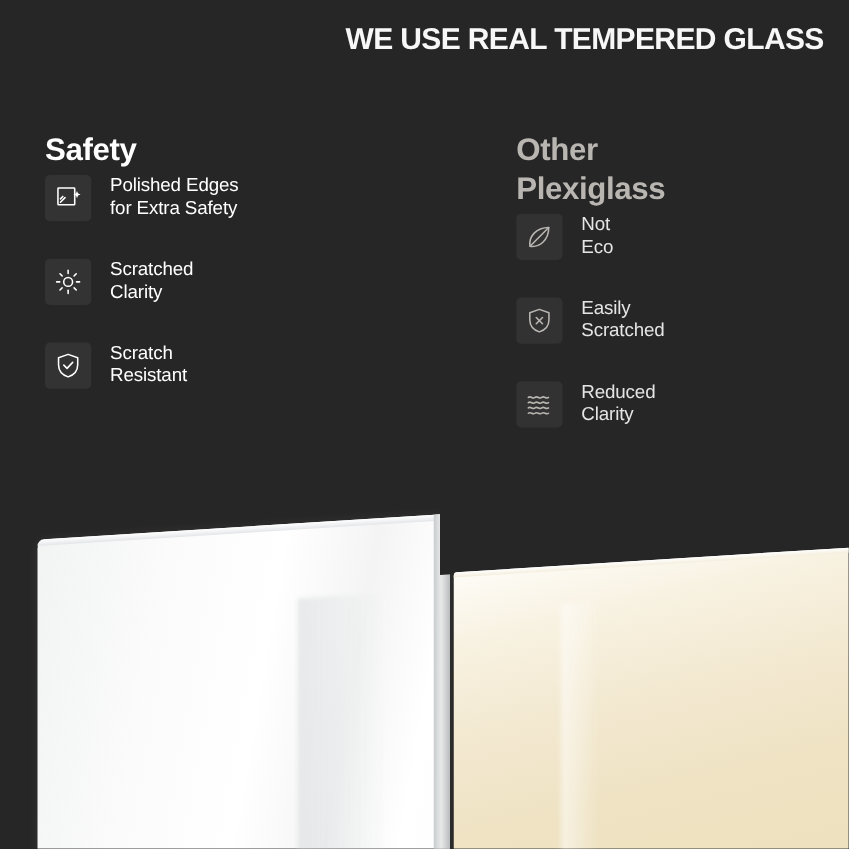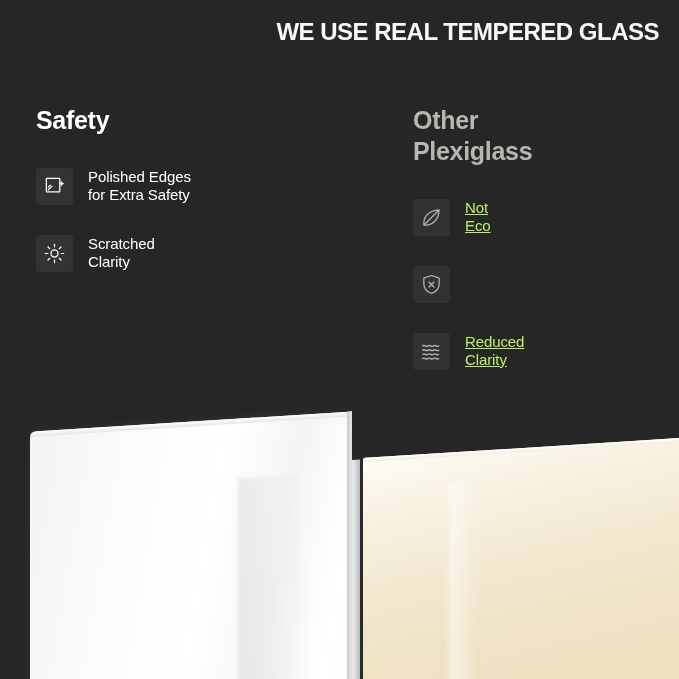--- a/index.html
+++ b/index.html
@@ -48,21 +48,20 @@
   .col-title {
     font-size: 25px;
     line-height: 31px;
     font-weight: bold;
     letter-spacing: -0.3px;
   }
   .col-left .col-title  { color: #ffffff; }
   .col-right .col-title { color: #b9b6b2; }
 
   .features {
-    margin-top: 28px;
   }
   .feature {
     display: flex;
     align-items: center;
     height: 44px;
     margin-bottom: 23px;
   }
   .icon-tile {
     width: 37px;
     height: 37px;
@@ -77,21 +76,21 @@
   .col-right .icon-tile { background: #323232; }
   .icon-tile svg { display: block; }
 
   .feature-label {
     font-size: 15px;
     line-height: 18px;
     letter-spacing: -0.1px;
     white-space: pre-line;
   }
   .col-left .feature-label  { color: #ffffff; }
-  .col-right .feature-label { color: #bef264; text-decoration: underline; }
+  .col-right .feature-label { color: #e5e5e5; }
 
   
   .panels {
     position: absolute;
     left: 0;
     top: 398px;
     width: 679px;
     height: 281px;
     overflow: hidden;
   }
@@ -232,20 +231,30 @@
             <line x1="5.2" y1="5.2" x2="7.0" y2="7.0"></line>
             <line x1="17.0" y1="17.0" x2="18.8" y2="18.8"></line>
             <line x1="18.8" y1="5.2" x2="17.0" y2="7.0"></line>
             <line x1="7.0" y1="17.0" x2="5.2" y2="18.8"></line>
           </svg>
         </span>
         <span class="feature-label">Scratched
 Clarity</span>
       </div>
 
+      <div class="feature">
+        <span class="icon-tile">
+          <svg width="23" height="23" viewBox="0 0 24 24" fill="none" stroke="#ffffff" stroke-width="1.3" stroke-linecap="round" stroke-linejoin="round">
+            <path d="M12 2.6 L20 5.4 V11.2 C20 16.2 16.6 19.8 12 21.4 C7.4 19.8 4 16.2 4 11.2 V5.4 Z"></path>
+            <polyline points="8.4,11.6 11.1,14.3 15.8,9.3"></polyline>
+          </svg>
+        </span>
+        <span class="feature-label">Scratch
+Resistant</span>
+      </div>
 
     </div>
   </div>
 
   <div class="col col-right">
     <div class="col-title">
       <div>Other</div>
       <div>Plexiglass</div>
     </div>
 
@@ -263,20 +272,22 @@
       </div>
 
       <div class="feature">
         <span class="icon-tile">
           <svg width="23" height="23" viewBox="0 0 24 24" fill="none" stroke="#b9b6b2" stroke-width="1.3" stroke-linecap="round" stroke-linejoin="round">
             <path d="M12 2.6 L20 5.4 V11.2 C20 16.2 16.6 19.8 12 21.4 C7.4 19.8 4 16.2 4 11.2 V5.4 Z"></path>
             <line x1="9.4" y1="9.4" x2="14.6" y2="14.6"></line>
             <line x1="14.6" y1="9.4" x2="9.4" y2="14.6"></line>
           </svg>
         </span>
+        <span class="feature-label">Easily
+Scratched</span>
       </div>
 
       <div class="feature">
         <span class="icon-tile">
           <svg width="23" height="23" viewBox="0 0 24 24" fill="none" stroke="#b9b6b2" stroke-width="1.35" stroke-linecap="round">
             <path d="M2.8 6.2 c2-1.8 3.6 1.8 5.6 0 s3.6 1.8 5.6 0 s3.6 1.8 5.6 0"></path>
             <path d="M2.8 10.6 c2-1.8 3.6 1.8 5.6 0 s3.6 1.8 5.6 0 s3.6 1.8 5.6 0"></path>
             <path d="M2.8 15.0 c2-1.8 3.6 1.8 5.6 0 s3.6 1.8 5.6 0 s3.6 1.8 5.6 0"></path>
             <path d="M2.8 19.4 c2-1.8 3.6 1.8 5.6 0 s3.6 1.8 5.6 0 s3.6 1.8 5.6 0"></path>
           </svg>

